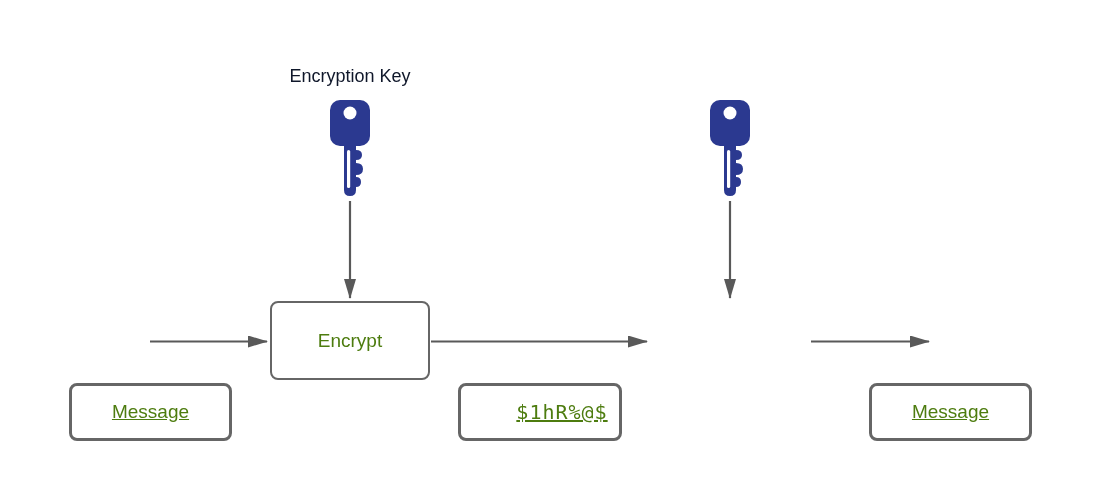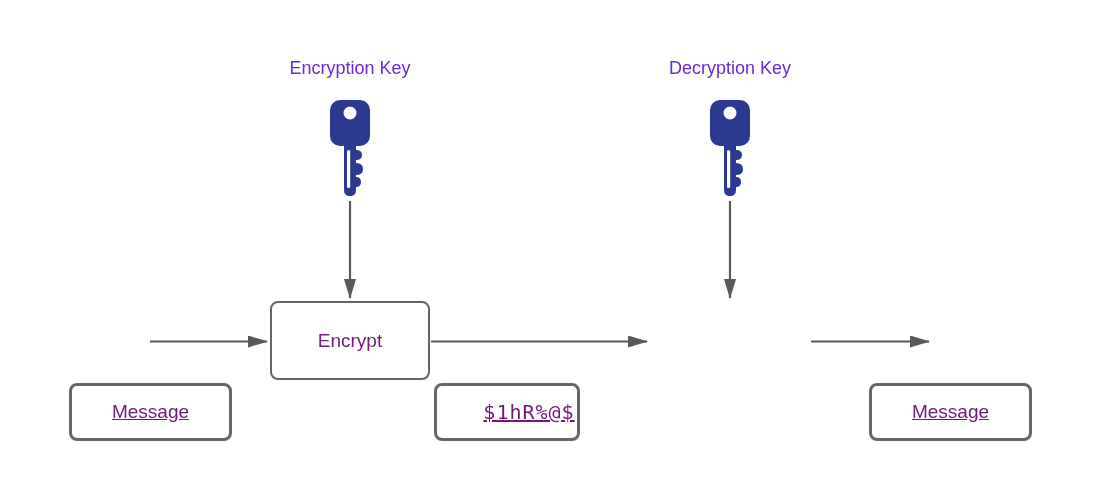--- a/index.html
+++ b/index.html
@@ -7,30 +7,31 @@
     position:relative;
     width:1100px;height:484px;
     background:#ffffff;
     font-family:"Liberation Sans", sans-serif;
     overflow:hidden;
   }
   .key-title{
     position:absolute;
     transform:translateX(-50%);
     font-size:18px;
-    color:#6d28d9;
+    color:#0f172a;
     white-space:nowrap;
+    margin-top:8px;
   }
   .node{
     position:absolute;
     background:#ffffff;
     border:2px solid #666666;
     border-radius:8px;
     display:flex;align-items:center;justify-content:center;
-    font-size:19px;color:#701a75;
+    font-size:19px;color:#4d7c0f;
     box-sizing:border-box;
   }
   .process{width:160px;height:79px;top:301px;}
   .data-box{height:58px;top:383px;border-width:3px;text-decoration:underline;}
   .cipher-text{font-family:"DejaVu Sans Mono", monospace;font-size:20px;letter-spacing:1px;}
   .arrow-layer{position:absolute;left:0;top:0;}
   .key-icon{position:absolute;}
 </style>
 </head>
 <body>
@@ -46,21 +47,20 @@
     <g stroke="#595959" stroke-width="2.2" fill="none">
       <line x1="150" y1="341.5" x2="267" y2="341.5" marker-end="url(#ah)"></line>
       <line x1="431" y1="341.5" x2="647" y2="341.5" marker-end="url(#ah)"></line>
       <line x1="811" y1="341.5" x2="929" y2="341.5" marker-end="url(#ah)"></line>
       <line x1="350" y1="201" x2="350" y2="298" marker-end="url(#ah)"></line>
       <line x1="730" y1="201" x2="730" y2="298" marker-end="url(#ah)"></line>
     </g>
   </svg>
 
   <div class="key-title" style="left:350px;top:58px;">Encryption Key</div>
-  <div class="key-title" style="left:730px;top:58px;">Decryption Key</div>
 
   <svg class="key-icon" style="left:328px;top:100px;" width="44" height="102" viewBox="0 0 44 102">
     <rect x="2" y="0" width="40" height="46" rx="10" fill="#2b3990"></rect>
     <circle cx="22" cy="13" r="6.5" fill="#ffffff"></circle>
     <path fill="#2b3990" d="M16,44 L28,44 L28,50 Q34,50 34,55 Q34,60 28,60 L28,63 Q35,63 35,69 Q35,75 28,75 L28,77 Q33,77 33,82 Q33,87 28,87 L28,90 Q28,96 22,96 Q16,96 16,90 Z"></path>
     <rect x="19" y="50" width="3.2" height="38" rx="1.6" fill="#ffffff"></rect>
   </svg>
 
   <svg class="key-icon" style="left:708px;top:100px;" width="44" height="102" viewBox="0 0 44 102">
     <rect x="2" y="0" width="40" height="46" rx="10" fill="#2b3990"></rect>
@@ -69,20 +69,20 @@
     <rect x="19" y="50" width="3.2" height="38" rx="1.6" fill="#ffffff"></rect>
   </svg>
 
   <div class="node process" style="left:270px;">
     <span>Encrypt</span>
   </div>
 
   <div class="node data-box" style="left:69px;width:163px;">
     <span>Message</span>
   </div>
-  <div class="node data-box" style="left:434px;width:146px;padding-left:44px;">
+  <div class="node data-box" style="left:458px;width:164px;padding-left:44px;">
     <span class="cipher-text">$1hR%@$</span>
   </div>
   <div class="node data-box" style="left:869px;width:163px;">
     <span>Message</span>
   </div>
 
 </div>
 
 </body></html>

